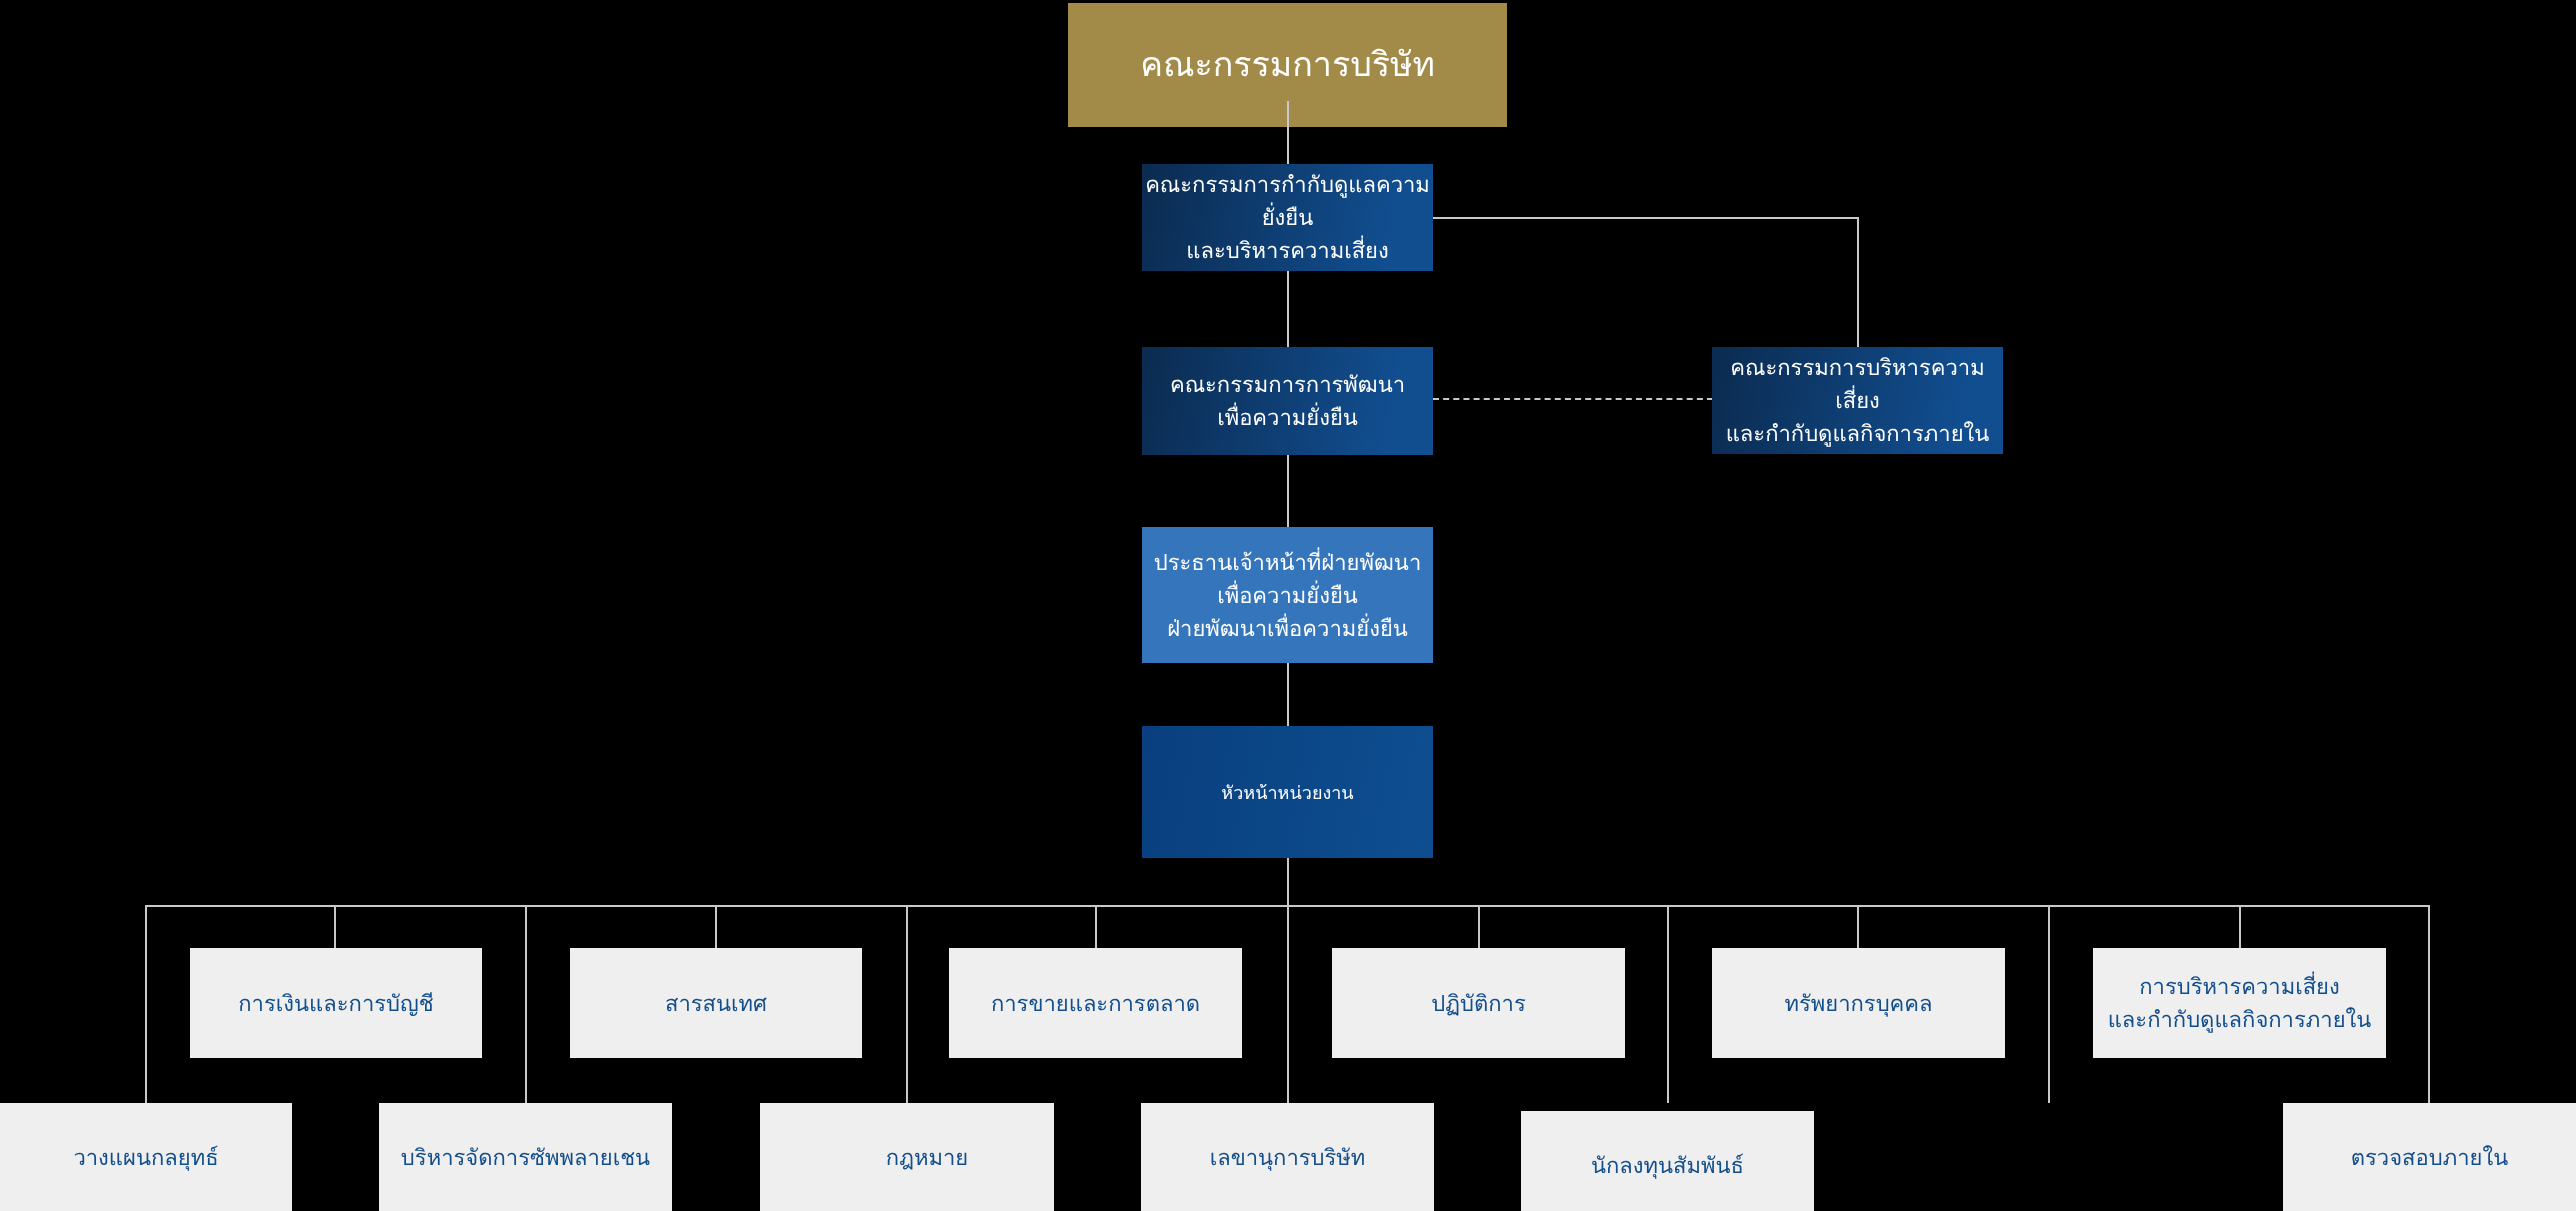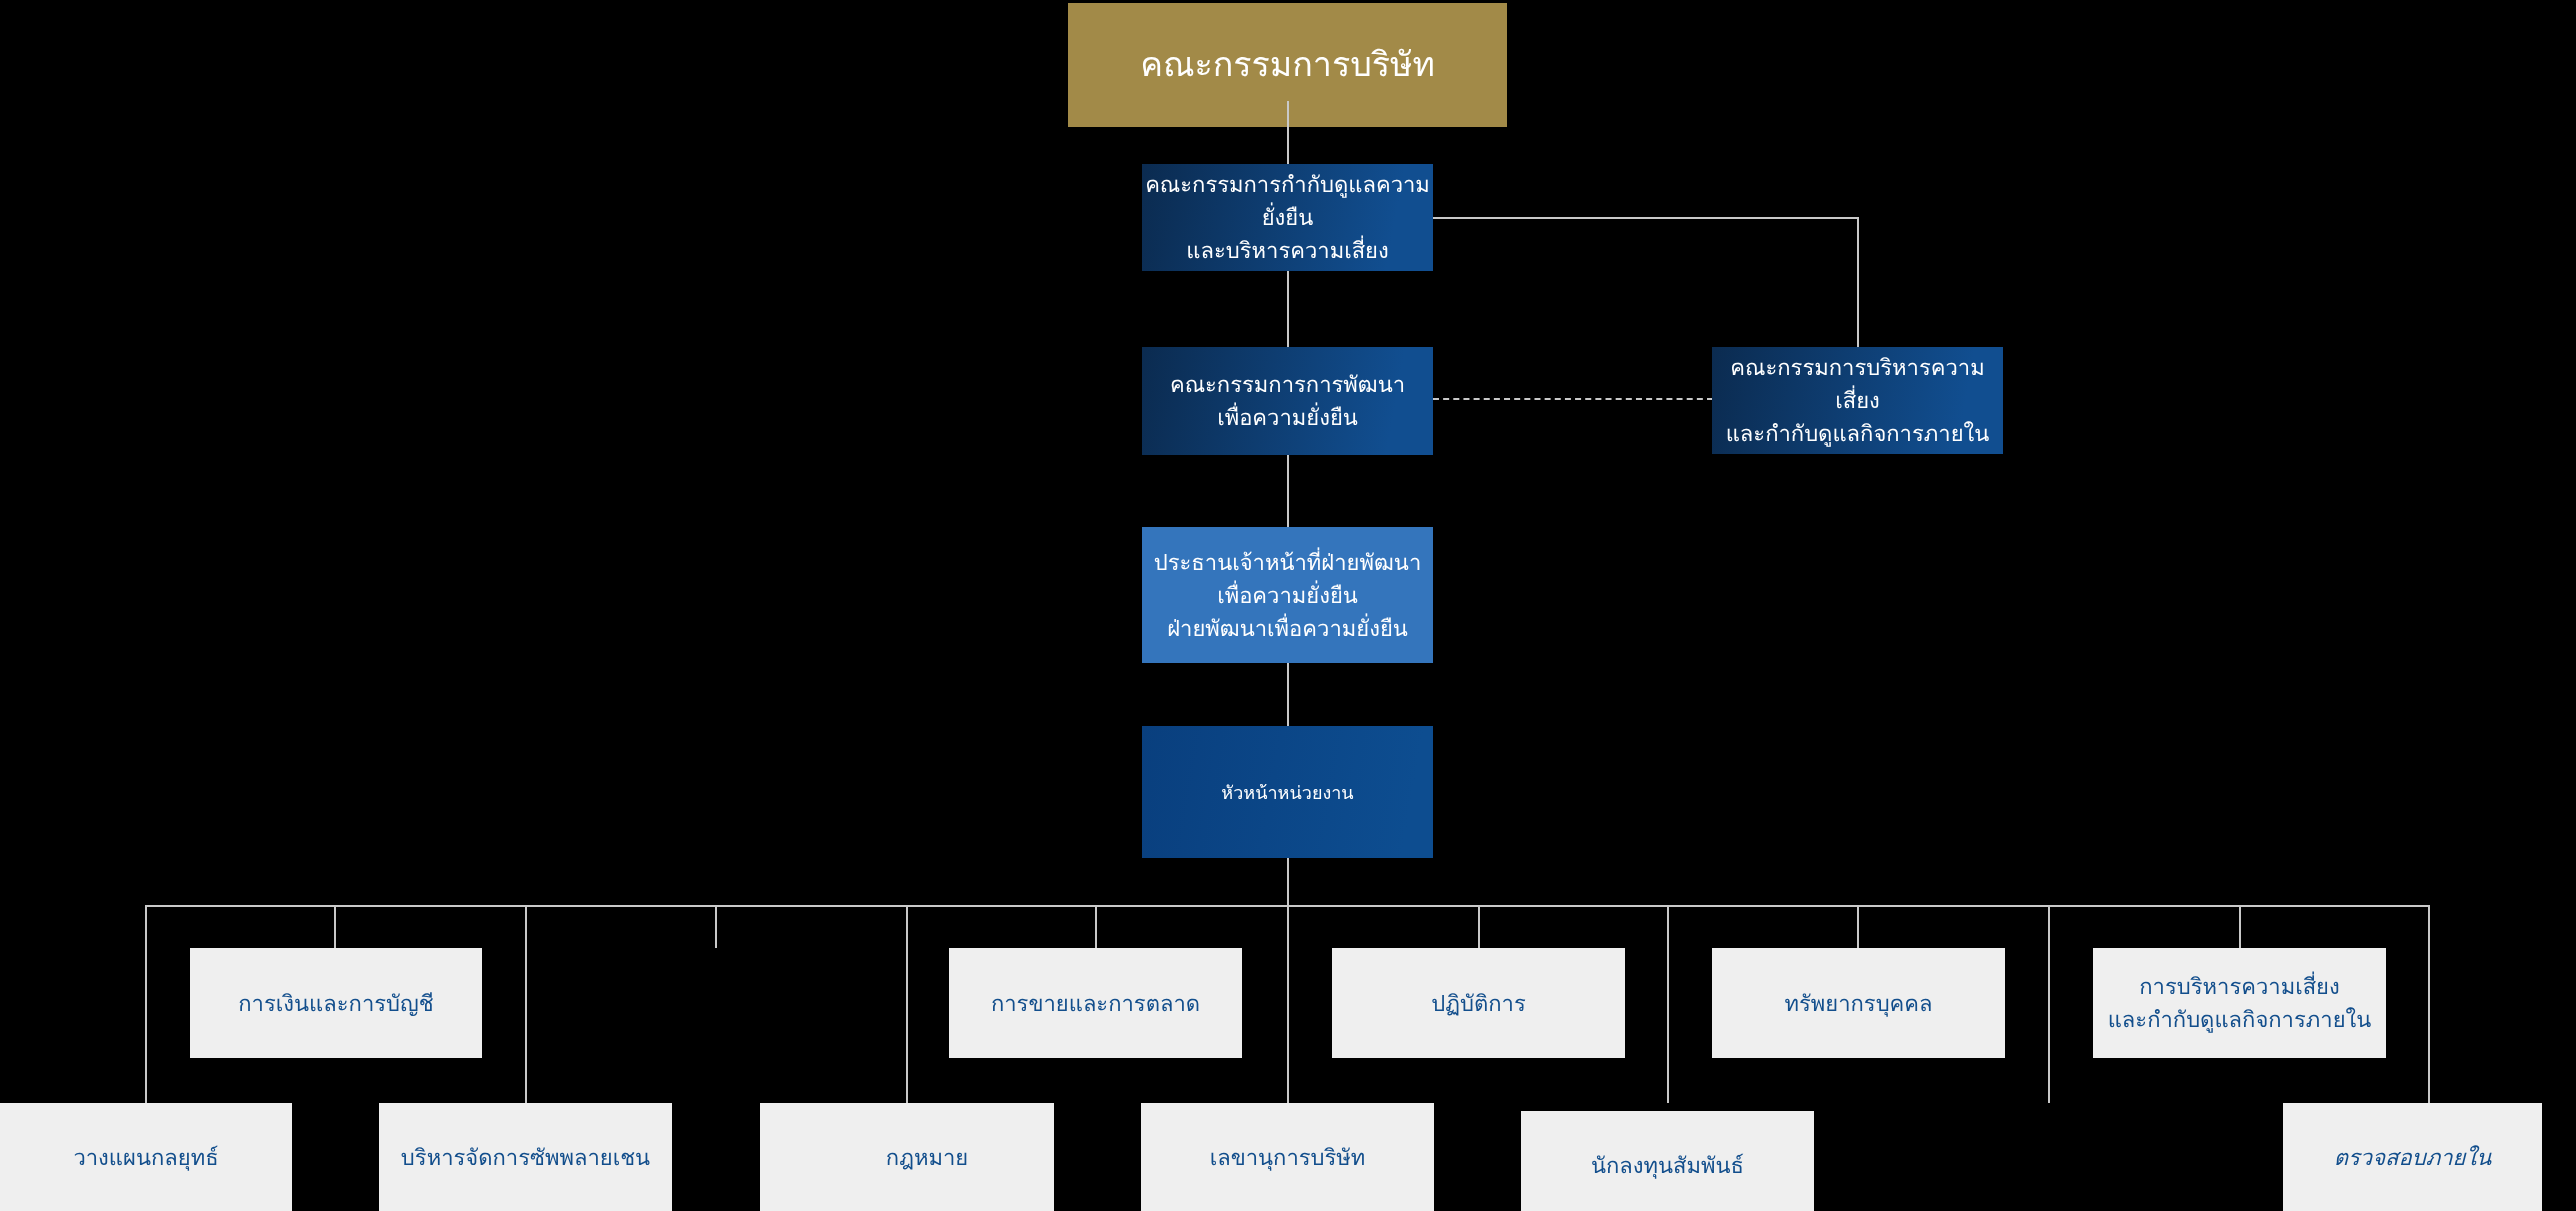--- a/index.html
+++ b/index.html
@@ -121,20 +121,23 @@
   <div class="vline" style="left:525px;top:905px;height:198px;"></div>
   <div class="vline" style="left:906px;top:905px;height:198px;"></div>
   <div class="vline" style="left:1287px;top:905px;height:198px;"></div>
   <div class="vline" style="left:1667px;top:905px;height:198px;"></div>
   <div class="vline" style="left:2048px;top:905px;height:198px;"></div>
   <div class="vline" style="left:2428px;top:905px;height:198px;"></div>
 
   <div class="node node-light" style="left:190px;top:948px;width:292px;height:110px;">
     <span class="label">การเงินและการบัญชี</span>
   </div>
+  <div class="node node-light" style="left:570px;top:948px;width:292px;height:110px;">
+    <span class="label">สารสนเทศ</span>
+  </div>
   <div class="node node-light" style="left:949px;top:948px;width:293px;height:110px;">
     <span class="label">การขายและการตลาด</span>
   </div>
   <div class="node node-light" style="left:1332px;top:948px;width:293px;height:110px;">
     <span class="label">ปฏิบัติการ</span>
   </div>
   <div class="node node-light" style="left:1712px;top:948px;width:293px;height:110px;">
     <span class="label">ทรัพยากรบุคคล</span>
   </div>
   <div class="node node-light" style="left:2093px;top:948px;width:293px;height:110px;">
@@ -150,18 +153,18 @@
   </div>
   <div class="node node-light" style="left:760px;top:1103px;width:294px;height:109px;padding-left:40px;">
     <span class="label">กฎหมาย</span>
   </div>
   <div class="node node-light" style="left:1141px;top:1103px;width:293px;height:109px;">
     <span class="label">เลขานุการบริษัท</span>
   </div>
   <div class="node node-light" style="left:1521px;top:1103px;width:293px;height:109px;margin-top:8px;">
     <span class="label">นักลงทุนสัมพันธ์</span>
   </div>
-  <div class="node node-light" style="left:2283px;top:1103px;width:259px;height:109px;font-style:italic;">
+  <div class="node node-light" style="left:2283px;top:1103px;width:293px;height:109px;">
     <span class="label">ตรวจสอบภายใน</span>
   </div>
 
 </div>
 
 
 </body></html>

